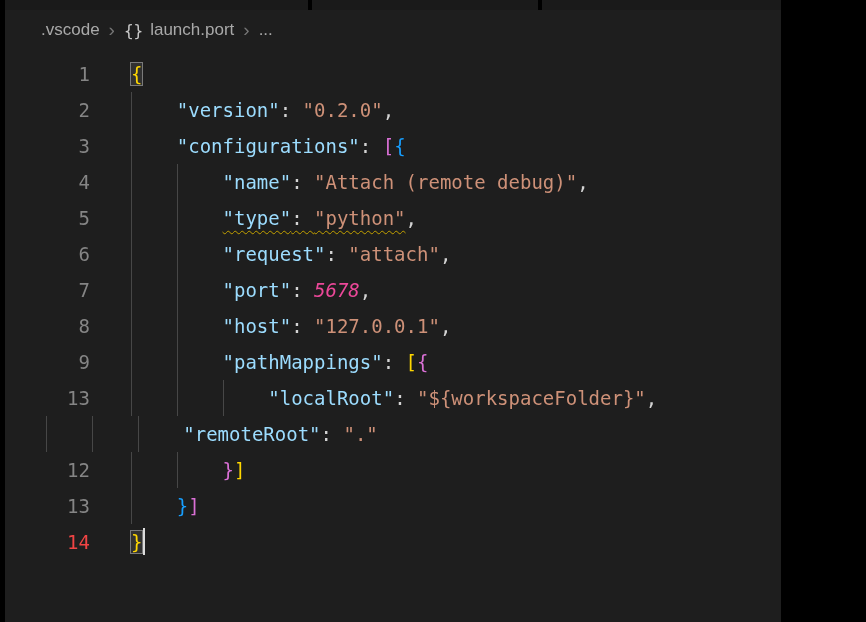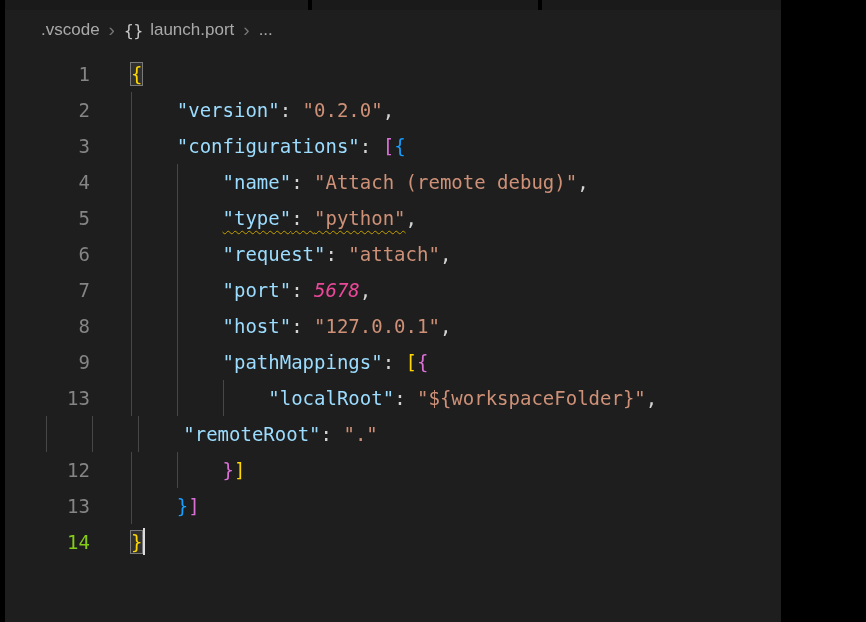--- a/index.html
+++ b/index.html
@@ -14,21 +14,21 @@
 
   .breadcrumb { height:40px; display:flex; align-items:center; padding-left:36px;
                 font-family:"Liberation Sans",sans-serif; font-size:17px; color:#a9a9a9; }
   .breadcrumb .item { cursor:pointer; }
   .chev { color:#767676; font-size:19px; padding:0 9px; }
   .bc-icon { color:#c8c8c8; font-family:"DejaVu Sans Mono",monospace; font-size:16px; margin-right:7px; }
 
   .editor { font-family:"DejaVu Sans Mono",monospace; font-size:19px; line-height:36px; padding-top:6px; }
   .line { display:flex; height:36px; }
   .gutter { width:85px; text-align:right; color:#858585; flex:none; user-select:none; }
-  .line.active .gutter { color:#84cc16; }
+  .line.active .gutter { color:#ef4444; }
   .code { position:relative; white-space:pre; margin-left:41px; color:#d4d4d4; }
   .guide { position:absolute; top:0; bottom:0; width:1px; background:#474747; }
 
   .tk-ws { color:#d4d4d4; }
   .tk-key { color:#9cdcfe; }
   .tk-string { color:#ce9178; }
   .tk-number { color:#ec4899;font-style:italic; }
   .tk-punct { color:#d4d4d4; }
   .tk-b1 { color:#ffd700; }
   .tk-b2 { color:#da70d6; }

